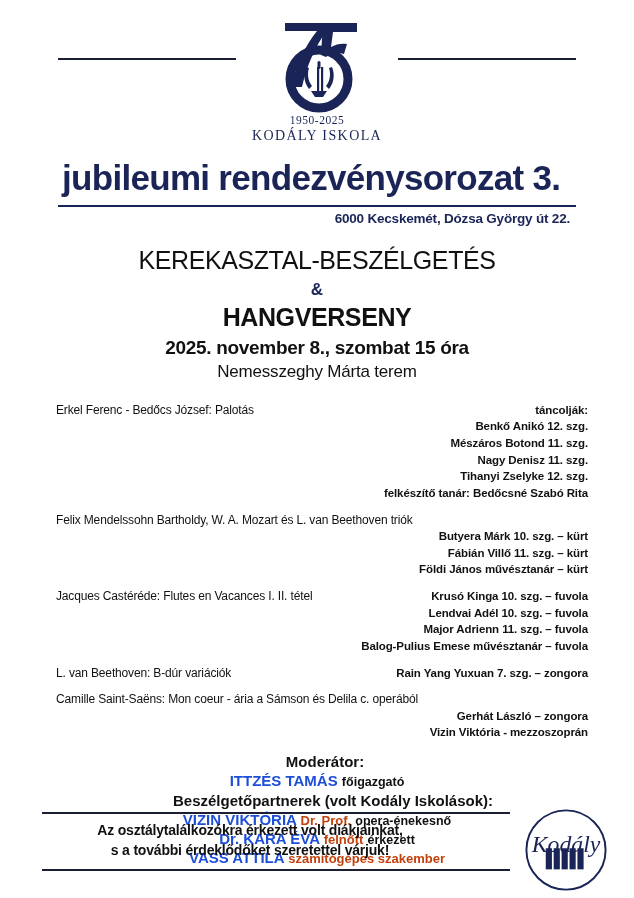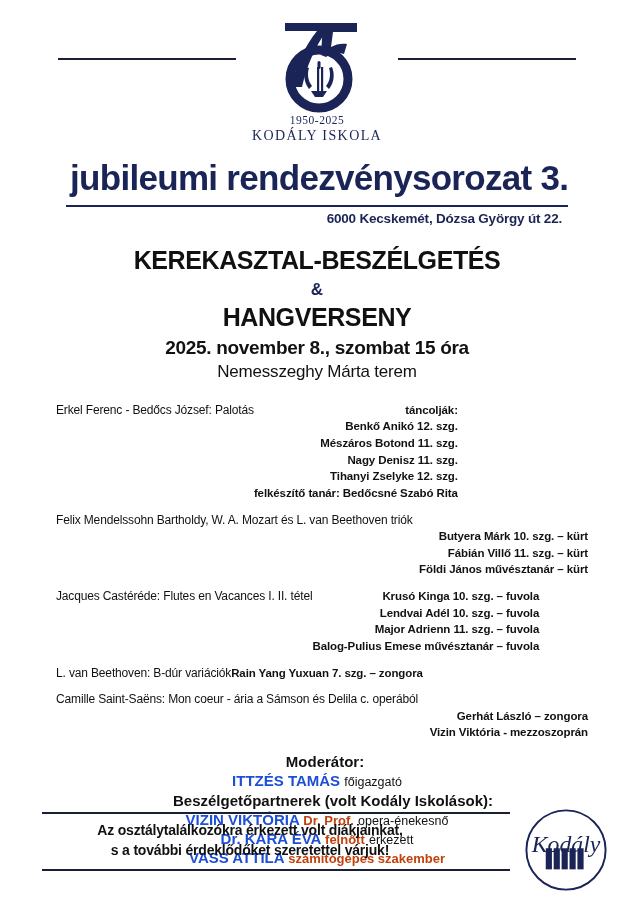--- a/index.html
+++ b/index.html
@@ -58,21 +58,21 @@
   }
   .logo-name {
     font-family: "Liberation Serif", serif;
     font-size: 14px;
     letter-spacing: 1.4px;
     color: #1a2456;
     margin-top: 2px;
   }
 
   
-  .title-wrap { padding: 0 24px; }
+  .title-wrap { padding: 0 16px; }
   .main-title {
     font-size: 35px;
     font-weight: bold;
     color: #1a2456;
     letter-spacing: -0.7px;
     text-align: left;
     padding-left: 46px;
     line-height: 1.05;
     margin: 0;
   }
@@ -91,21 +91,21 @@
     letter-spacing: -0.2px;
   }
 
   
   .event-head {
     text-align: center;
     margin-top: 20px;
   }
   .ev-line1 {
     font-size: 25px;
-    font-weight: bold;
+    font-weight: normal;
     color: #111;
     letter-spacing: -0.4px;
   }
   .ev-amp {
     font-size: 17px;
     font-weight: bold;
     color: #1a2456;
     margin: 5px 0 3px;
   }
   .ev-line2 {
@@ -144,21 +144,21 @@
     text-align: right;
     font-size: 11.5px;
     font-weight: bold;
     color: #111;
     line-height: 1.45;
     letter-spacing: -0.1px;
   }
   .perf-line { display: block; }
   .prog-inline {
     display: flex;
-    justify-content: flex-start;
+    justify-content: space-between;
     align-items: baseline;
   }
   .prog-inline .piece { flex: 0 1 auto; }
   .prog-inline .performers { flex: 0 0 auto; text-align: right; }
 
   
   .mod-block {
     text-align: center;
     margin-top: 12px;
   }
@@ -169,21 +169,21 @@
     margin-left: 16px;
   }
   .mod-row {
     font-size: 15px;
     font-weight: bold;
     margin-top: 2px;
     color: #111;
   }
   .nm { color: #1d4ed8; }
   .role-sm { font-size: 13px; font-weight: bold; color: #c2410c; }
-  .role-reg { font-size: 12.5px; font-weight: normal; color: #111; }
+  .role-reg { font-size: 12.5px; font-weight: bold; color: #111; }
   .partners-label {
     font-size: 15px;
     font-weight: bold;
     color: #111;
     margin-top: 3px;
     padding-left: 32px;
   }
 
   
   .footer-rule-top {

